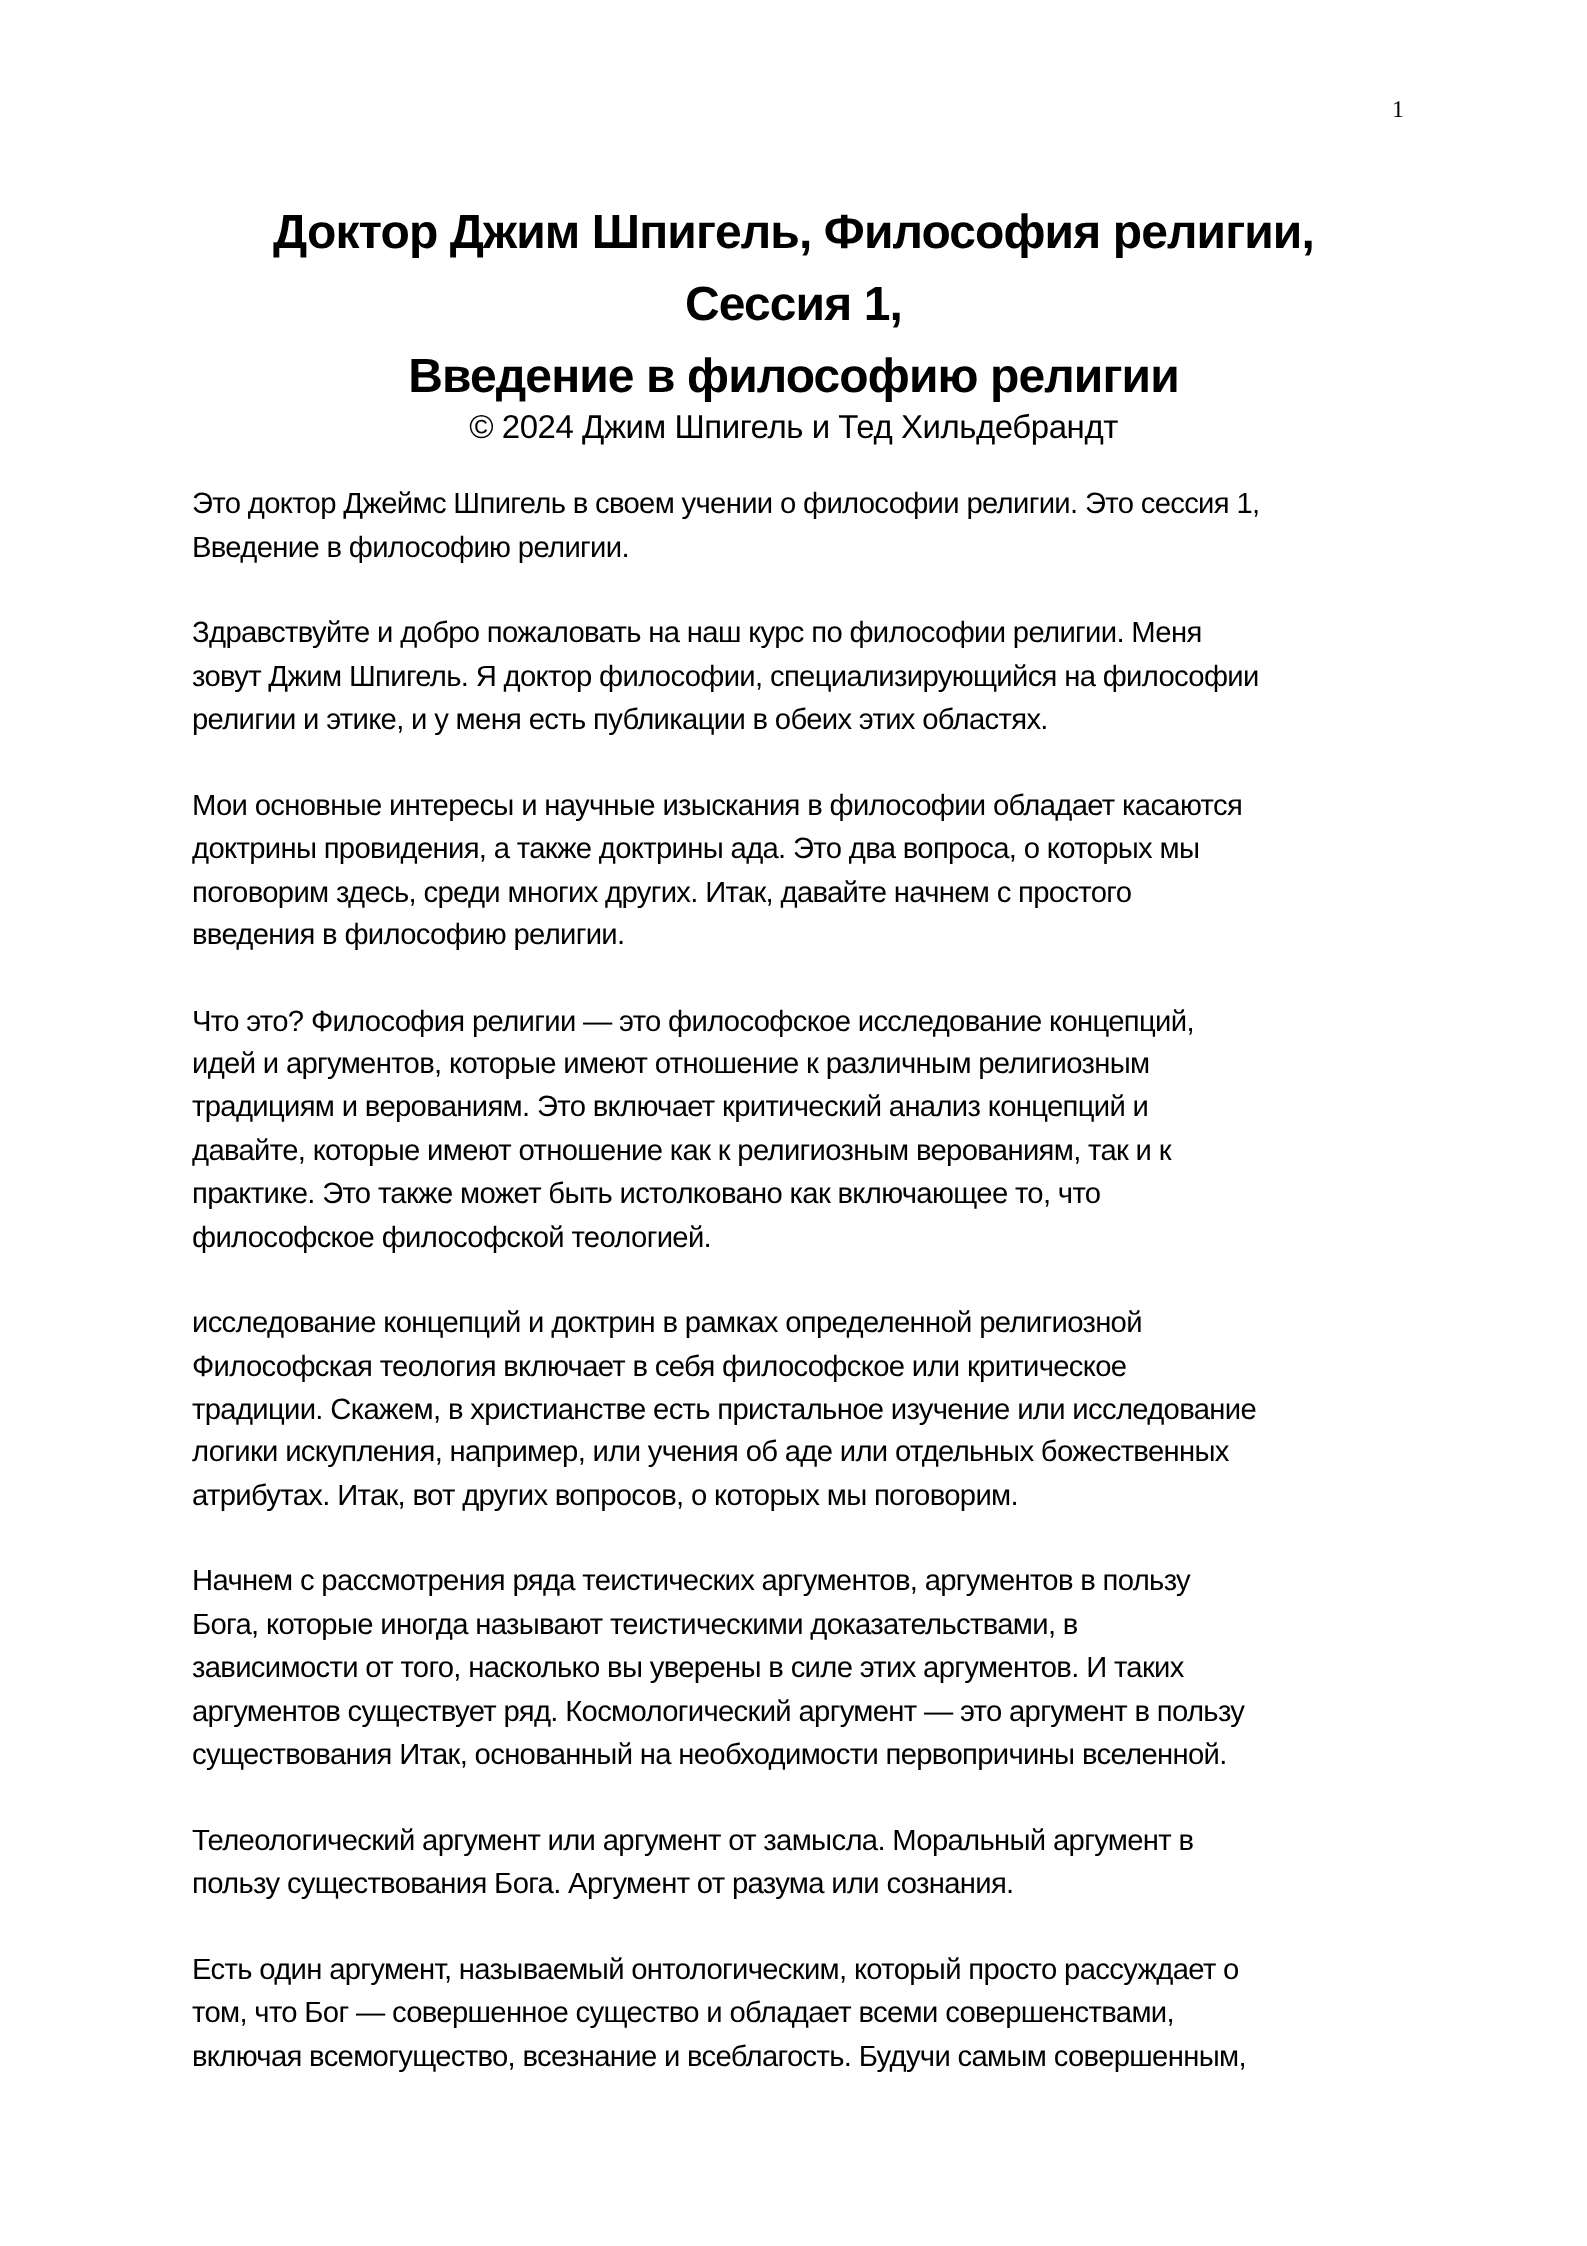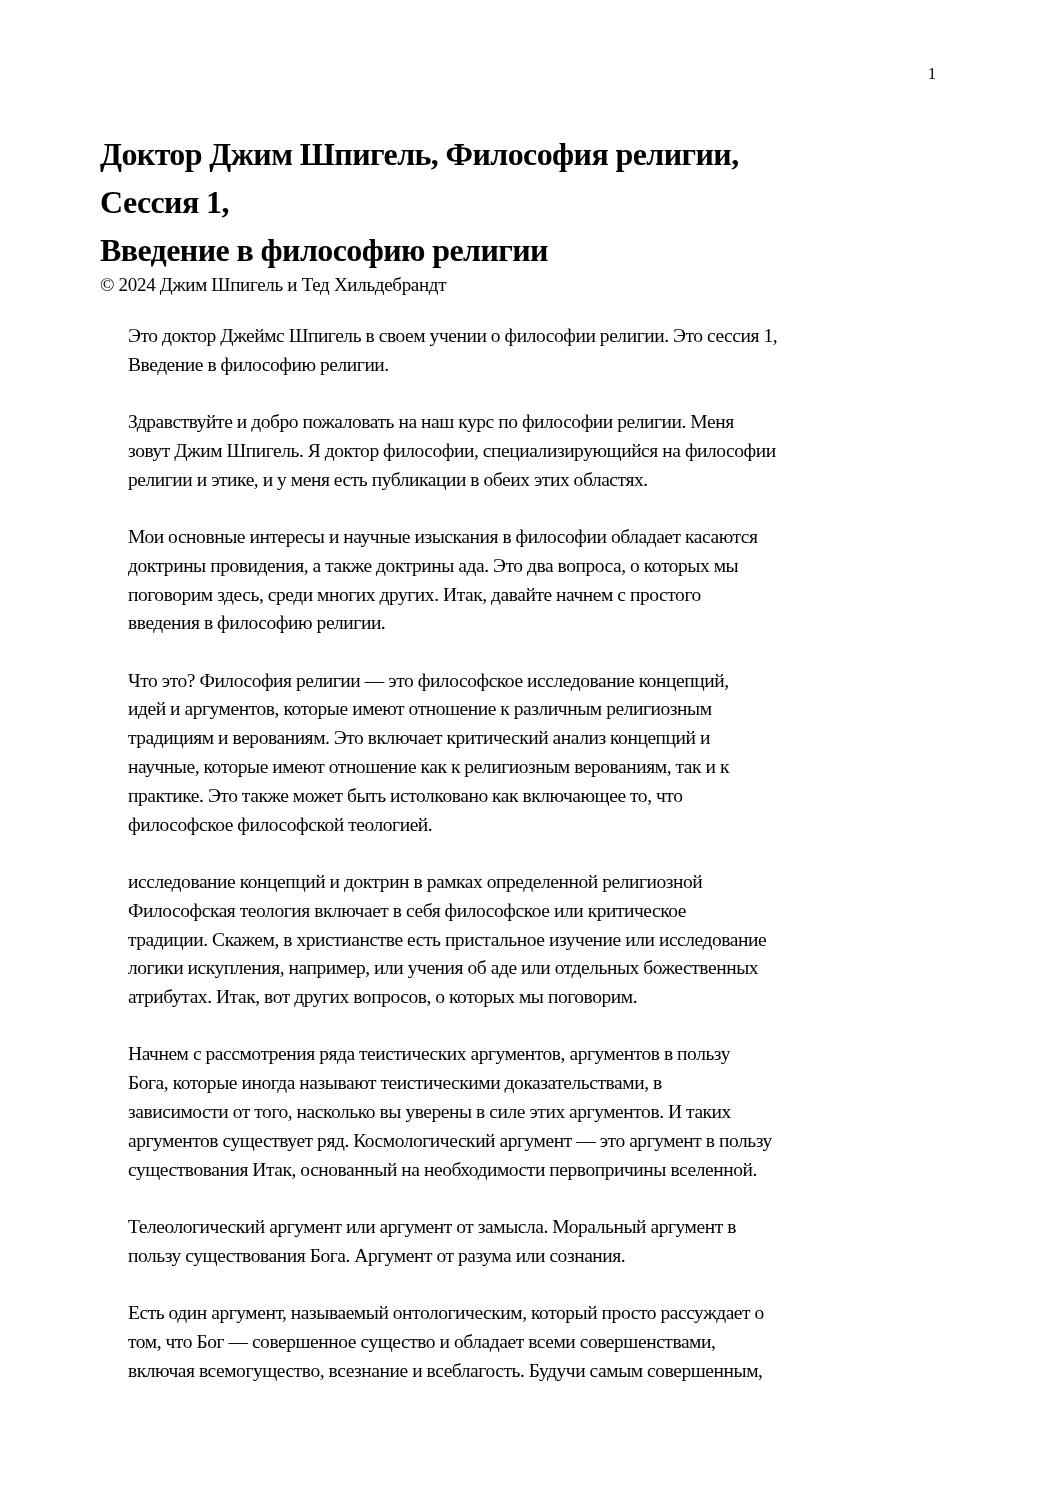--- a/index.html
+++ b/index.html
@@ -23,45 +23,44 @@
       text-align: right;
       font-family: "Liberation Serif", "DejaVu Serif", serif;
       font-size: 16px;
       line-height: 20px;
     }
     .title-block {
       position: absolute;
       top: 130px;
       left: 100px;
       width: 858px;
-      font-family: Liberation Serif, serif;
+      text-align: center;
     }
     .title-line {
       font-weight: bold;
       font-size: 32px;
       line-height: 48px;
       letter-spacing: -0.6px;
       white-space: nowrap;
     }
     .copyright {
-      font-size: 19px;
+      font-size: 22px;
       line-height: 26px;
       margin-top: -2px;
       letter-spacing: -0.3px;
       white-space: nowrap;
     }
     .body-text {
       position: absolute;
       top: 322px;
       left: 128px;
       width: 810px;
     }
     .paragraph {
       margin: 0 0 28.5px 0;
-      font-family: Liberation Serif, serif;
     }
     .line {
       font-size: 19.5px;
       line-height: 28.8px;
       letter-spacing: -0.45px;
       white-space: nowrap;
     }
   </style>
 </head>
 <body>
@@ -88,21 +87,21 @@
   <div class="paragraph">
     <div class="line">Мои основные интересы и научные изыскания в философии обладает касаются</div>
     <div class="line">доктрины провидения, а также доктрины ада. Это два вопроса, о которых мы</div>
     <div class="line">поговорим здесь, среди многих других. Итак, давайте начнем с простого</div>
     <div class="line">введения в философию религии.</div>
   </div>
   <div class="paragraph">
     <div class="line">Что это? Философия религии — это философское исследование концепций,</div>
     <div class="line">идей и аргументов, которые имеют отношение к различным религиозным</div>
     <div class="line">традициям и верованиям. Это включает критический анализ концепций и</div>
-    <div class="line">научные, которые имеют отношение как к религиозным верованиям, так и к</div>
+    <div class="line">давайте, которые имеют отношение как к религиозным верованиям, так и к</div>
     <div class="line">практике. Это также может быть истолковано как включающее то, что</div>
     <div class="line">философское философской теологией.</div>
   </div>
   <div class="paragraph">
     <div class="line">исследование концепций и доктрин в рамках определенной религиозной</div>
     <div class="line">Философская теология включает в себя философское или критическое</div>
     <div class="line">традиции. Скажем, в христианстве есть пристальное изучение или исследование</div>
     <div class="line">логики искупления, например, или учения об аде или отдельных божественных</div>
     <div class="line">атрибутах. Итак, вот других вопросов, о которых мы поговорим.</div>
   </div>

